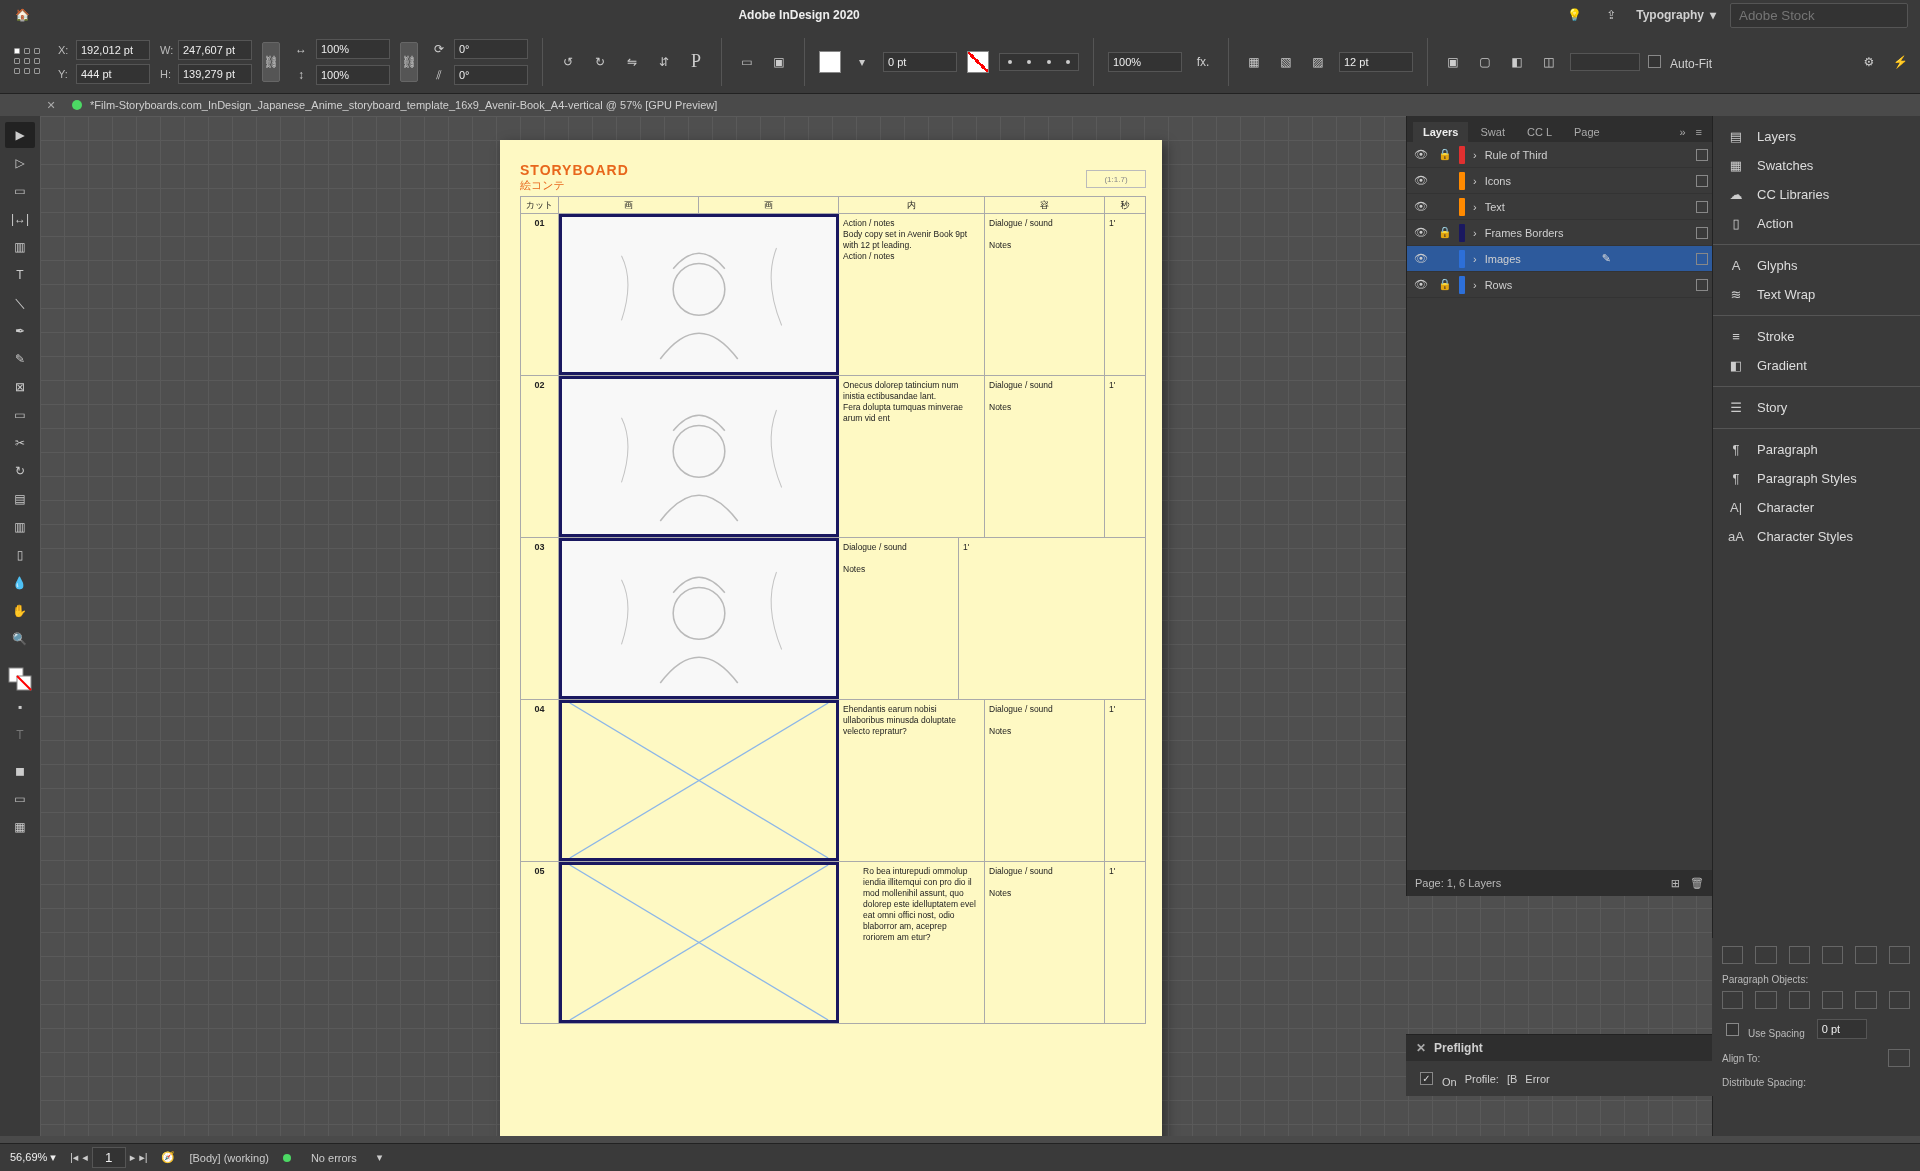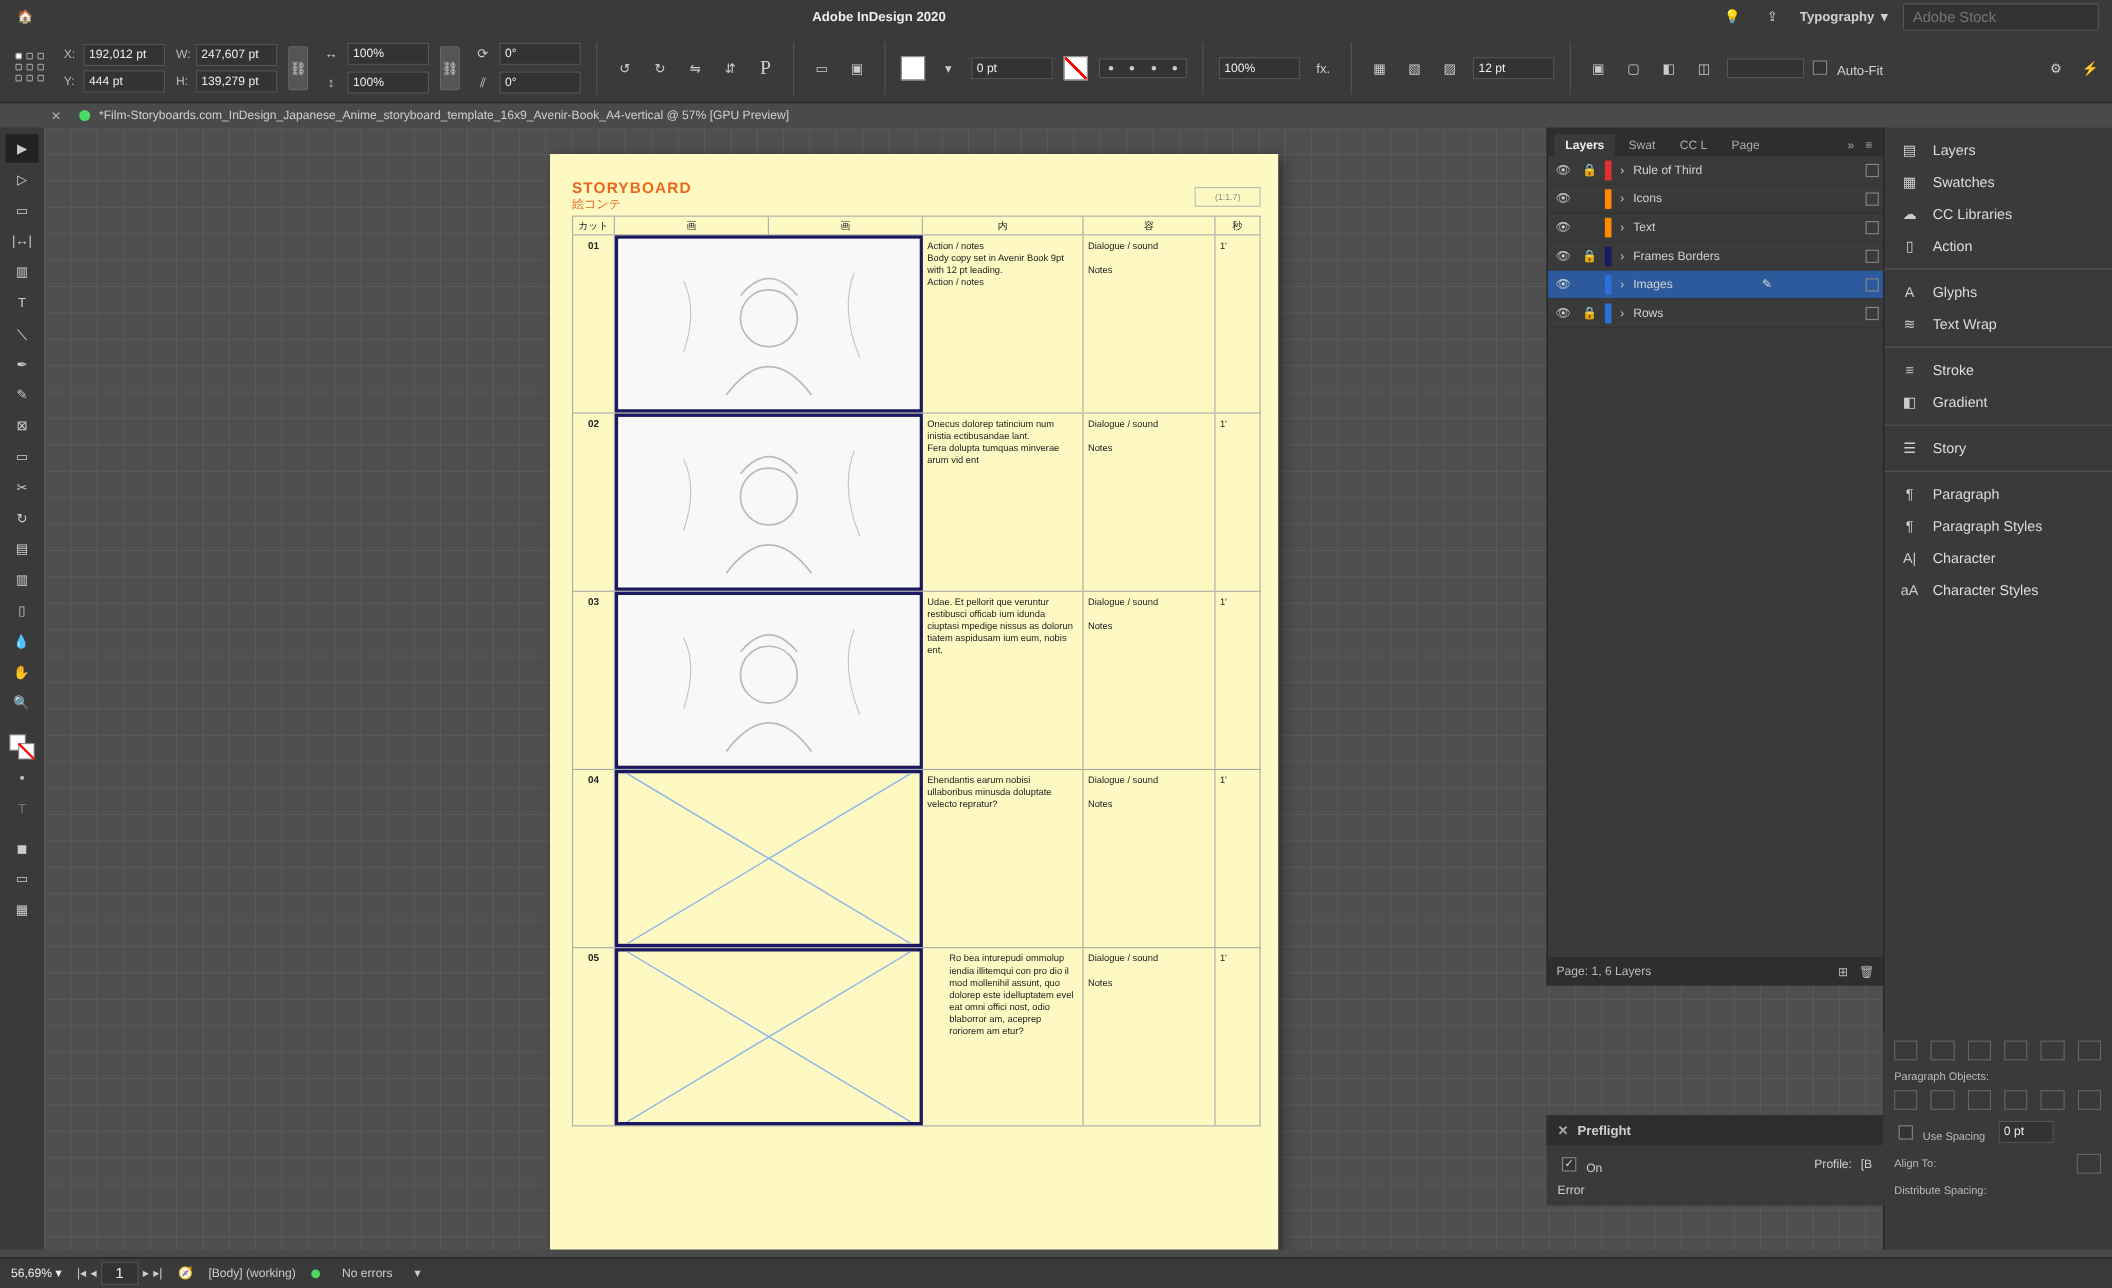--- a/index.html
+++ b/index.html
@@ -93,21 +93,21 @@
   
   .icondock{width:208px;background:var(--bg-panel);border-left:1px solid #222;display:flex;flex-direction:column;padding:6px 0;height:100%}
   .ditm{padding:7px 14px;display:flex;align-items:center;gap:12px;color:#ddd;cursor:pointer;font-size:13px}
   .ditm .ico{width:18px;text-align:center;color:#ccc}
   .ddiv{height:1px;background:#555;margin:6px 0}
   
   .minipanels{position:absolute;right:208px;bottom:40px;width:306px;display:flex;flex-direction:column}
   .mini{background:var(--bg-panel);border-top:1px solid #222}
   .mini .hdr{background:var(--bg-panel-hdr);padding:6px 10px;font-size:12px;font-weight:600;display:flex;align-items:center}
   .mini .hdr .x{margin-left:auto;color:#aaa;cursor:pointer}
-  .mini .body{padding:8px 10px;font-size:11px;display:flex;flex-direction:column;gap:8px}
+  .mini .body{padding:8px 10px;font-size:11px;display:flex;gap:8px}
   .mini .body .row{display:flex;align-items:center;gap:8px}
   .alignpanel{position:absolute;right:0;bottom:40px;width:208px;background:var(--bg-panel);padding:8px 10px;font-size:10px;color:#bbb}
   .alignpanel .r{display:flex;gap:12px;margin-bottom:10px}
   .alignpanel .aicon{width:22px;height:18px;border:1px solid #666;display:flex}
   
   .statusbar{position:absolute;left:0;right:0;bottom:0;height:28px;background:var(--bg-darker);display:flex;align-items:center;padding:0 10px;gap:14px;font-size:11px;color:#ccc;border-top:1px solid #222}
   .statusbar .zoom{color:#eee}
   .statusbar .pager{display:flex;align-items:center;gap:4px}
   .statusbar .pager input{width:34px;background:#333;border:1px solid #555;color:#eee;text-align:center;padding:2px}
   .statusbar .err{display:flex;align-items:center;gap:20px}
@@ -331,21 +331,20 @@
             <div class="cell num" style="width: 38px;">03</div>
             <div class="cell img" style="width: 280px;">
               <div class="sketch"><svg viewBox="0 0 100 60">
                   <circle cx="50" cy="28" r="10" fill="none" stroke="#888" stroke-width=".6"></circle>
                   <path d="M35 55 Q50 35 65 55" fill="none" stroke="#888" stroke-width=".6"></path>
                   <path d="M40 20 Q50 8 60 20" fill="none" stroke="#888" stroke-width=".6"></path>
                   <path d="M20 15 Q25 25 20 40" fill="none" stroke="#999" stroke-width=".4"></path>
                   <path d="M80 12 Q75 25 82 42" fill="none" stroke="#999" stroke-width=".4"></path>
                 </svg></div>
             </div>
-            <div class="cell" style="width: 146px; white-space: pre-line;">Udae. Et pellorit que veruntur restibusci officab ium idunda ciuptasi mpedige nissus as dolorun tiatem aspidusam ium eum, nobis ent.</div>
             <div class="cell" style="width: 120px; white-space: pre-line;">Dialogue / sound
 
 Notes</div>
             <div class="cell" style="flex: 1 1 0%;">1'</div>
           </div>
           <div class="sbrow">
             <div class="cell num" style="width: 38px;">04</div>
             <div class="cell img" style="width: 280px;">
               <div class="ph"><svg viewBox="0 0 100 60">
                   <line x1="0" y1="0" x2="100" y2="60" stroke="#8cb6e8" stroke-width=".5"></line>

